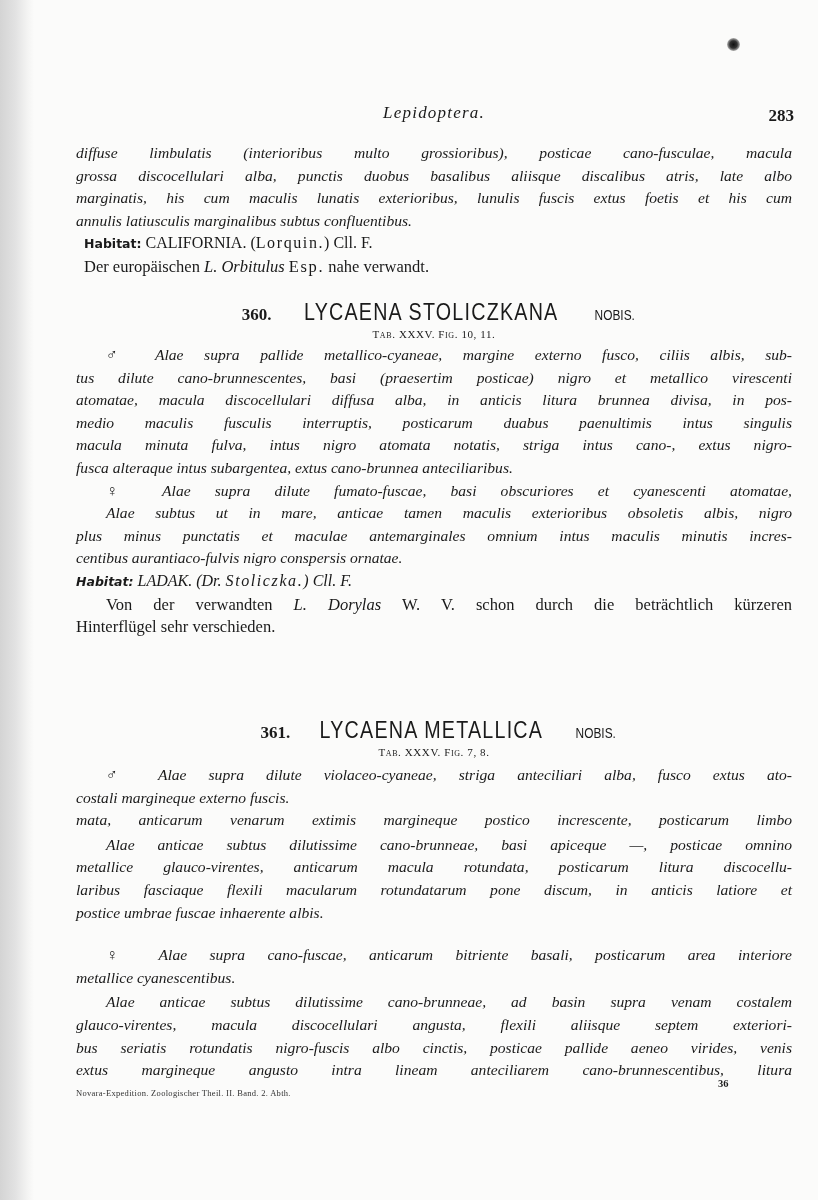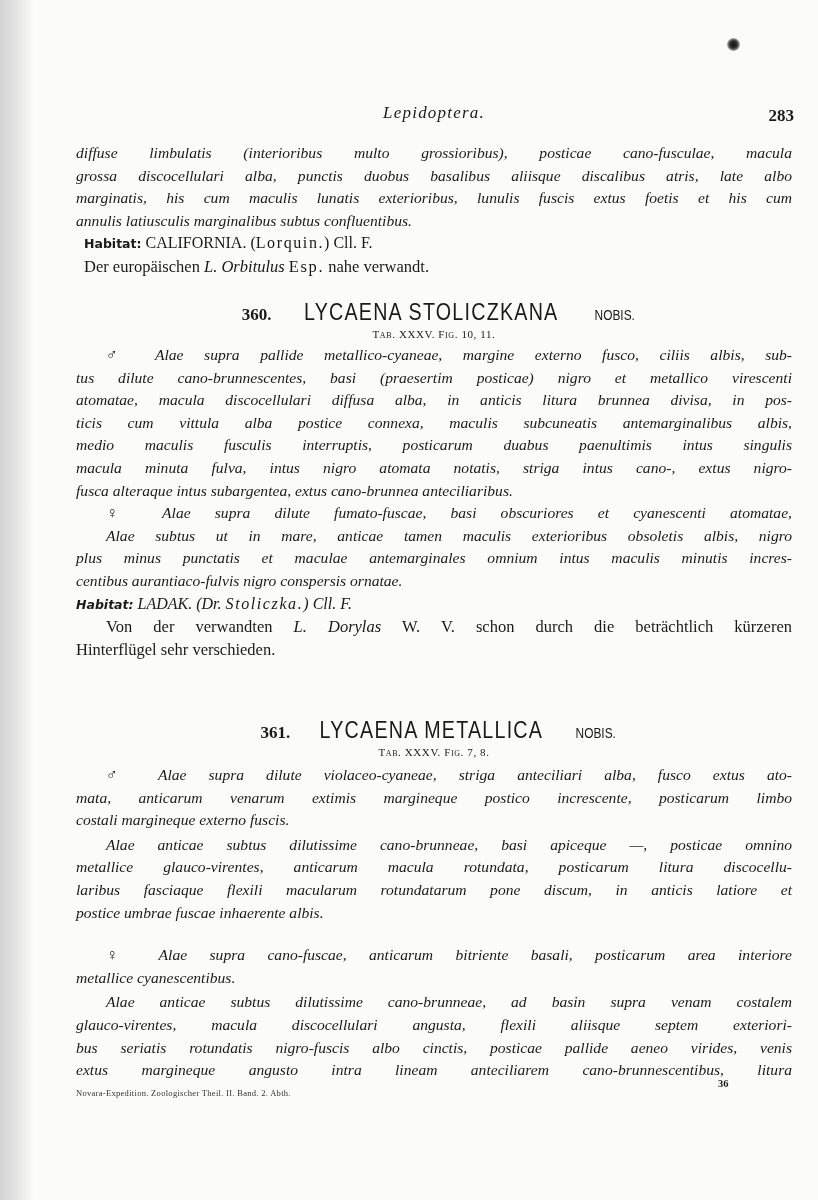--- a/index.html
+++ b/index.html
@@ -99,21 +99,20 @@
     <span class="h-name">LYCAENA STOLICZKANA</span>
     <span class="h-auth">NOBIS.</span>
   </div>
   <div class="tab-line" style="top:328px;">Tab. XXXV. Fig. 10, 11.</div>
 
   <div class="block" style="top:344px;">
     <div class="p it">
       <span class="line" style="padding-left:30px;"><span class="sym">♂</span> <span>Alae supra pallide metallico-cyaneae, margine externo fusco, ciliis albis, sub-</span></span>
       <span class="line">tus dilute cano-brunnescentes, basi (praesertim posticae) nigro et metallico virescenti</span>
       <span class="line">atomatae, macula discocellulari diffusa alba, in anticis litura brunnea divisa, in pos-</span>
-      <span class="line">ticis cum vittula alba postice connexa, maculis subcuneatis antemarginalibus albis,</span>
       <span class="line">medio maculis fusculis interruptis, posticarum duabus paenultimis intus singulis</span>
       <span class="line">macula minuta fulva, intus nigro atomata notatis, striga intus cano-, extus nigro-</span>
       <span class="line last">fusca alteraque intus subargentea, extus cano-brunnea anteciliaribus.</span>
     </div>
     <div class="p it">
       <span class="line" style="padding-left:30px;"><span class="sym">♀</span> <span>Alae supra dilute fumato-fuscae, basi obscuriores et cyanescenti atomatae,</span></span>
     </div>
     <div class="p it">
       <span class="line" style="padding-left:30px;">Alae subtus ut in mare, anticae tamen maculis exterioribus obsoletis albis, nigro</span>
       <span class="line">plus minus punctatis et maculae antemarginales omnium intus maculis minutis incres-</span>
@@ -132,22 +131,22 @@
   <div class="heading" style="top:716px;">
     <span class="h-num">361.</span>
     <span class="h-name">LYCAENA METALLICA</span>
     <span class="h-auth">NOBIS.</span>
   </div>
   <div class="tab-line" style="top:746px;">Tab. XXXV. Fig. 7, 8.</div>
 
   <div class="block" style="top:764px;">
     <div class="p it">
       <span class="line" style="padding-left:30px;"><span class="sym">♂</span> <span>Alae supra dilute violaceo-cyaneae, striga anteciliari alba, fusco extus ato-</span></span>
+      <span class="line last">costali margineque externo fuscis.</span>
       <span class="line">mata, anticarum venarum extimis margineque postico increscente, posticarum limbo</span>
-      <span class="line last">costali margineque externo fuscis.</span>
     </div>
     <div class="p it" style="margin-top:2px;">
       <span class="line" style="padding-left:30px;">Alae anticae subtus dilutissime cano-brunneae, basi apiceque —, posticae omnino</span>
       <span class="line">metallice glauco-virentes, anticarum macula rotundata, posticarum litura discocellu-</span>
       <span class="line">laribus fasciaque flexili macularum rotundatarum pone discum, in anticis latiore et</span>
       <span class="line last">postice umbrae fuscae inhaerente albis.</span>
     </div>
     <div class="p it" style="margin-top:20px;">
       <span class="line" style="padding-left:30px;"><span class="sym">♀</span> <span>Alae supra cano-fuscae, anticarum bitriente basali, posticarum area interiore</span></span>
       <span class="line last">metallice cyanescentibus.</span>

